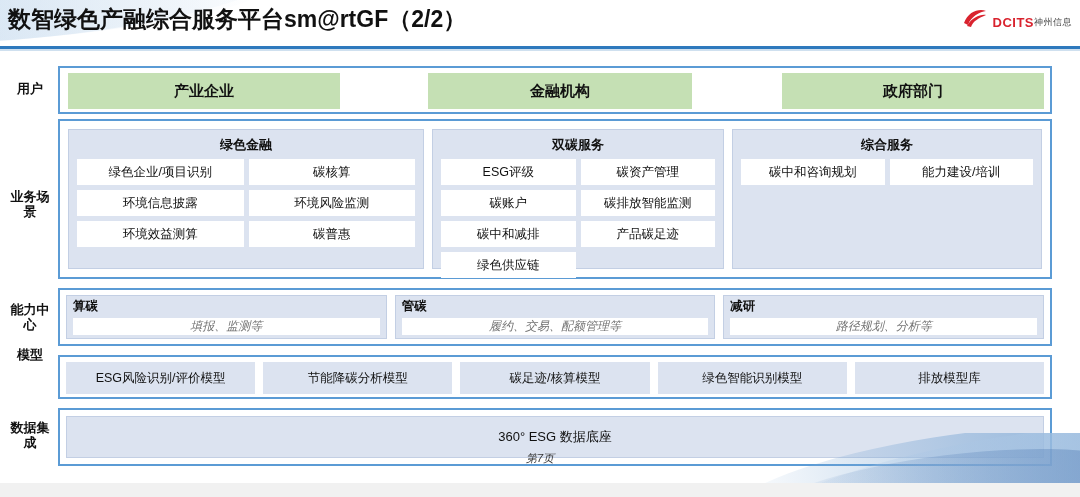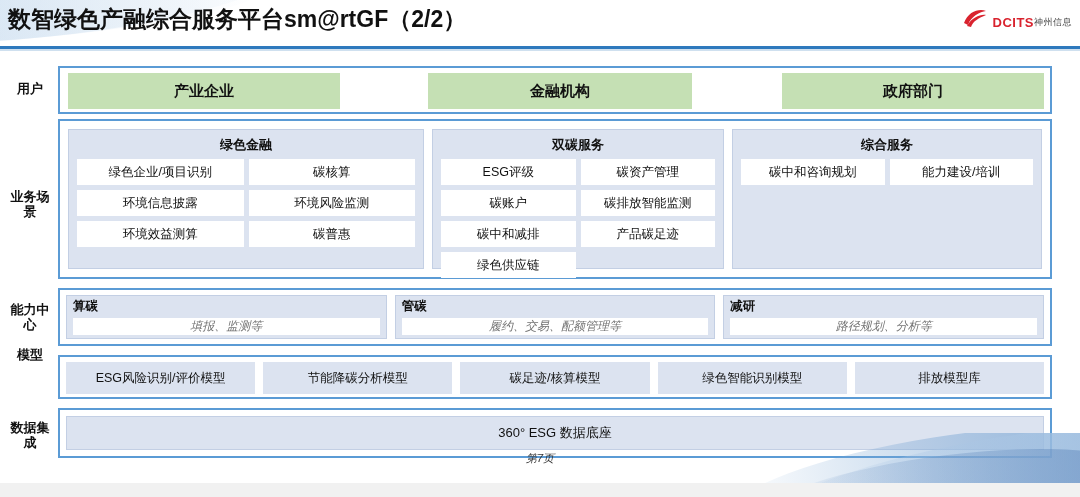--- a/index.html
+++ b/index.html
@@ -64,21 +64,21 @@
   .cap-title{text-align:left;font-size:12.5px;font-weight:bold;color:#111;line-height:1.25;}
   .cap-sub{margin-top:3px;background:#fff;height:22px;display:flex;align-items:center;
            justify-content:center;font-size:12px;font-style:italic;color:#737373;}
 
   
   #row-model{top:355px;width:994px;height:44px;padding:5px 6px;gap:8px;}
   .modelbox{background:#dce3f0;height:32px;display:flex;align-items:center;justify-content:center;
             font-size:12.5px;color:#111;flex:1;box-sizing:border-box;}
 
   
-  #row-data{top:408px;width:994px;height:50px;padding:6px;align-items:flex-start;}
+  #row-data{top:408px;width:994px;height:58px;padding:6px;align-items:flex-start;}
   .databox{background:#dce3f0;border:1px solid #c3cfe4;box-sizing:border-box;width:100%;height:100%;
            display:flex;align-items:center;justify-content:center;font-size:13px;color:#111;}
 
   
   #lbl-user{top:82px;}
   #lbl-biz{top:190px;}
   #lbl-cap{top:303px;}
   #lbl-model{top:348px;}
   #lbl-data{top:421px;}
 

